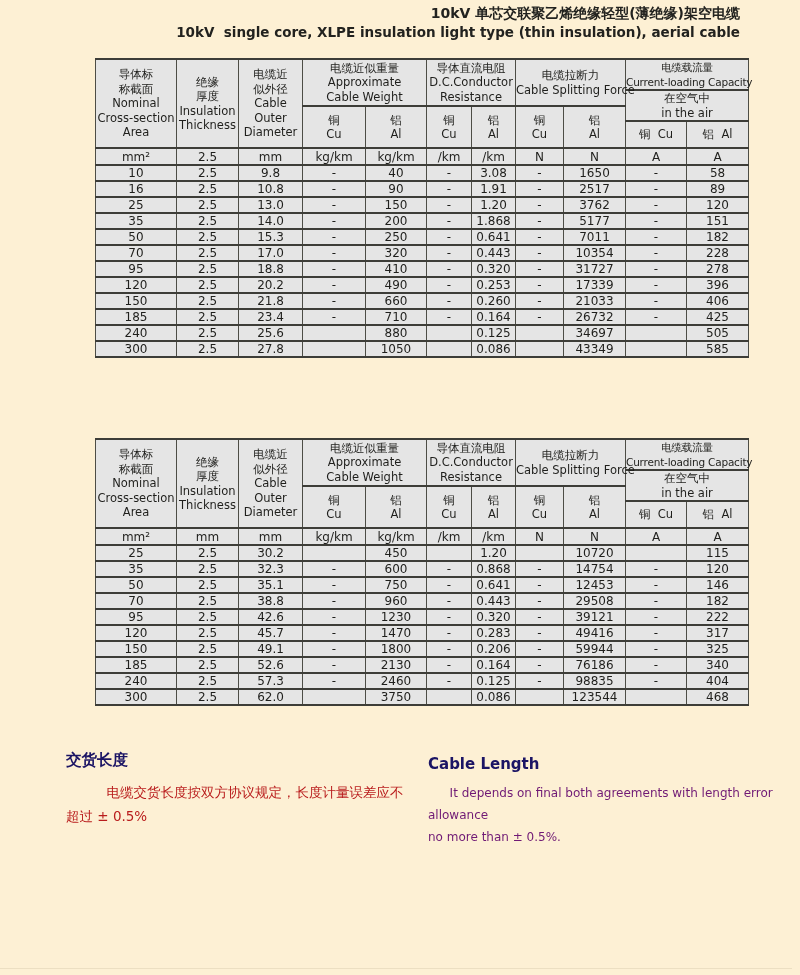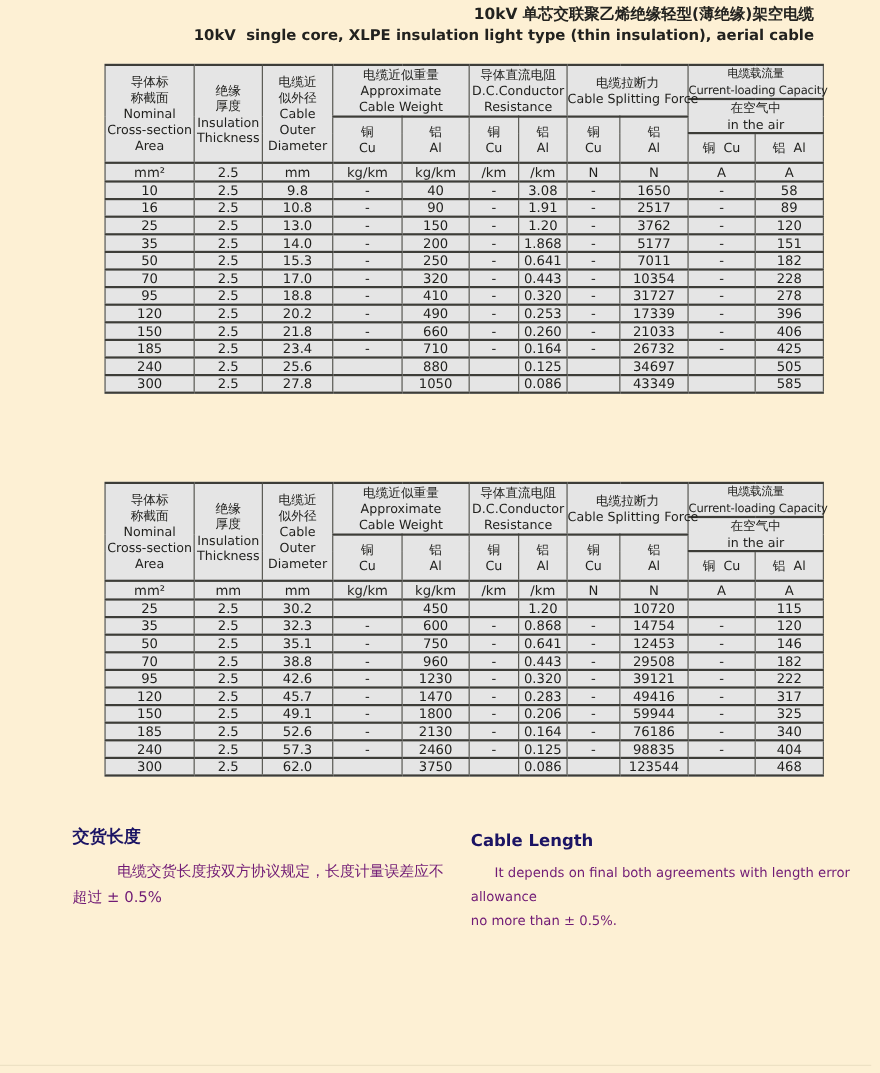--- a/index.html
+++ b/index.html
@@ -39,21 +39,21 @@
   .cable-table tr.hr4 { height:27px; }
   .cable-table tbody.units tr { height:17px; }
   .cable-table tbody.units td { font-size:12px; }
   .cable-table tbody.data tr { height:14px; }
   .cable-table tbody.data td { font-size:12px; }
 
   .footer-block h3 { margin:0 0 9px 0; color:#1b1464; font-weight:bold; }
   .footer-block p  { margin:0; white-space:pre-line; }
   .footer-cn { position:absolute; left:66px; top:750px; width:355px; }
   .footer-cn h3 { font-size:15.5px; }
-  .footer-cn p  { font-size:13.5px; line-height:24px; text-indent:3em; color:#701a75; }
+  .footer-cn p  { font-size:13.5px; line-height:24px; text-indent:3em; color:#b91c1c; }
   .footer-en { position:absolute; left:428px; top:755px; width:372px; }
   .footer-en h3 { font-size:15px; }
   .footer-en p  { font-size:12px; line-height:22px; text-indent:1.8em; color:#701a75; }
 
   .bottom-rule { position:absolute; left:0; top:968px; width:800px; height:1px; background:#ecdfc2; }
 </style>
 </head>
 <body>
 
 <div class="page">

